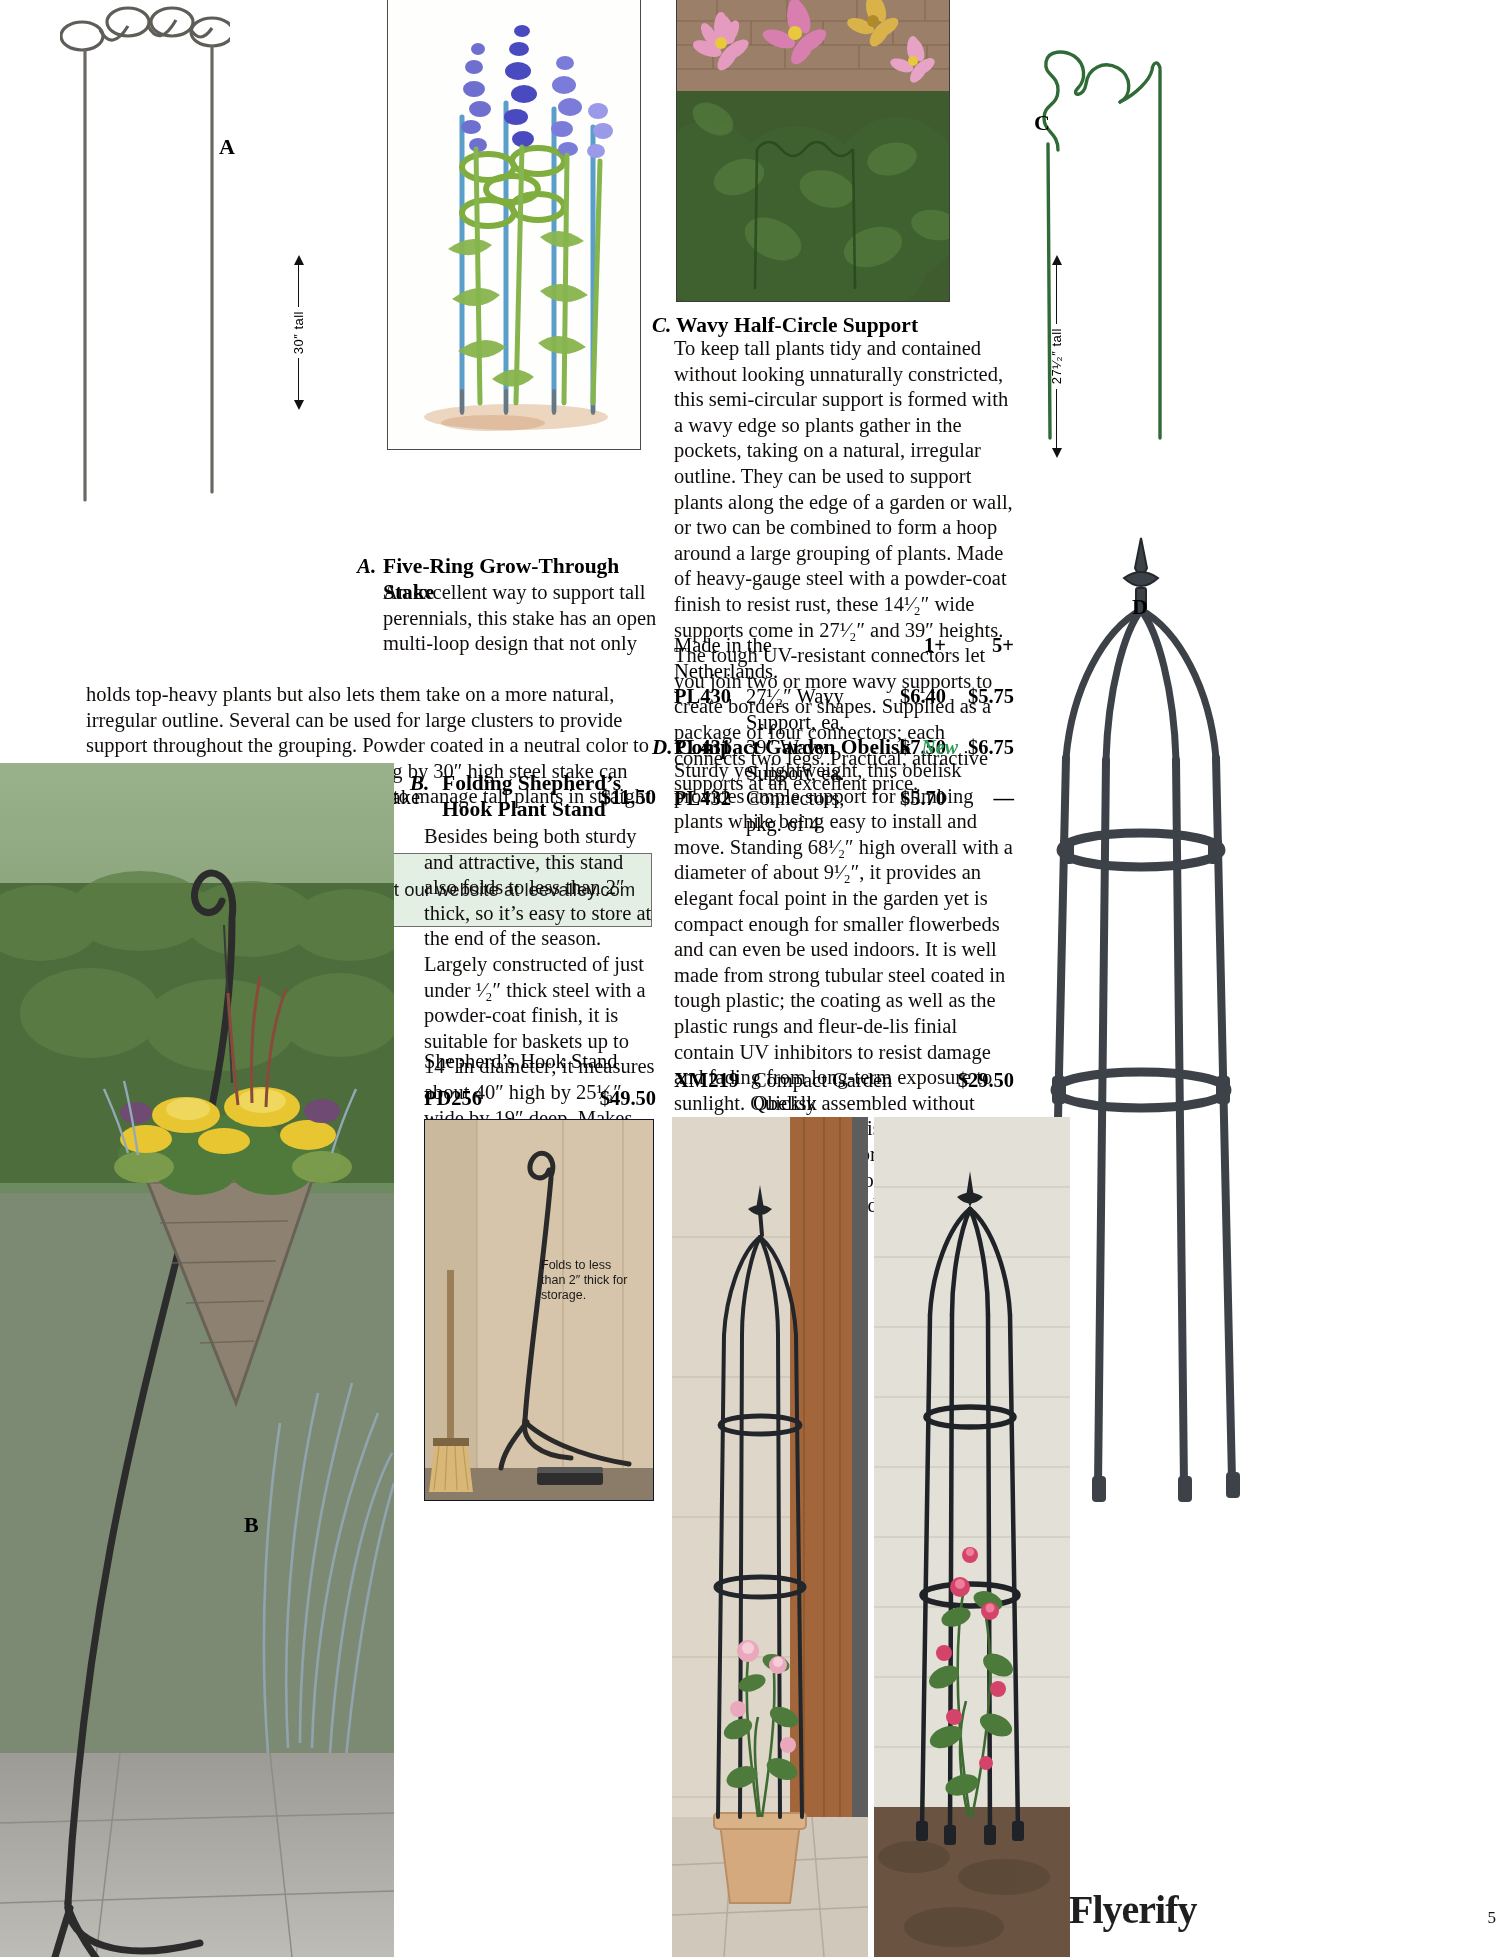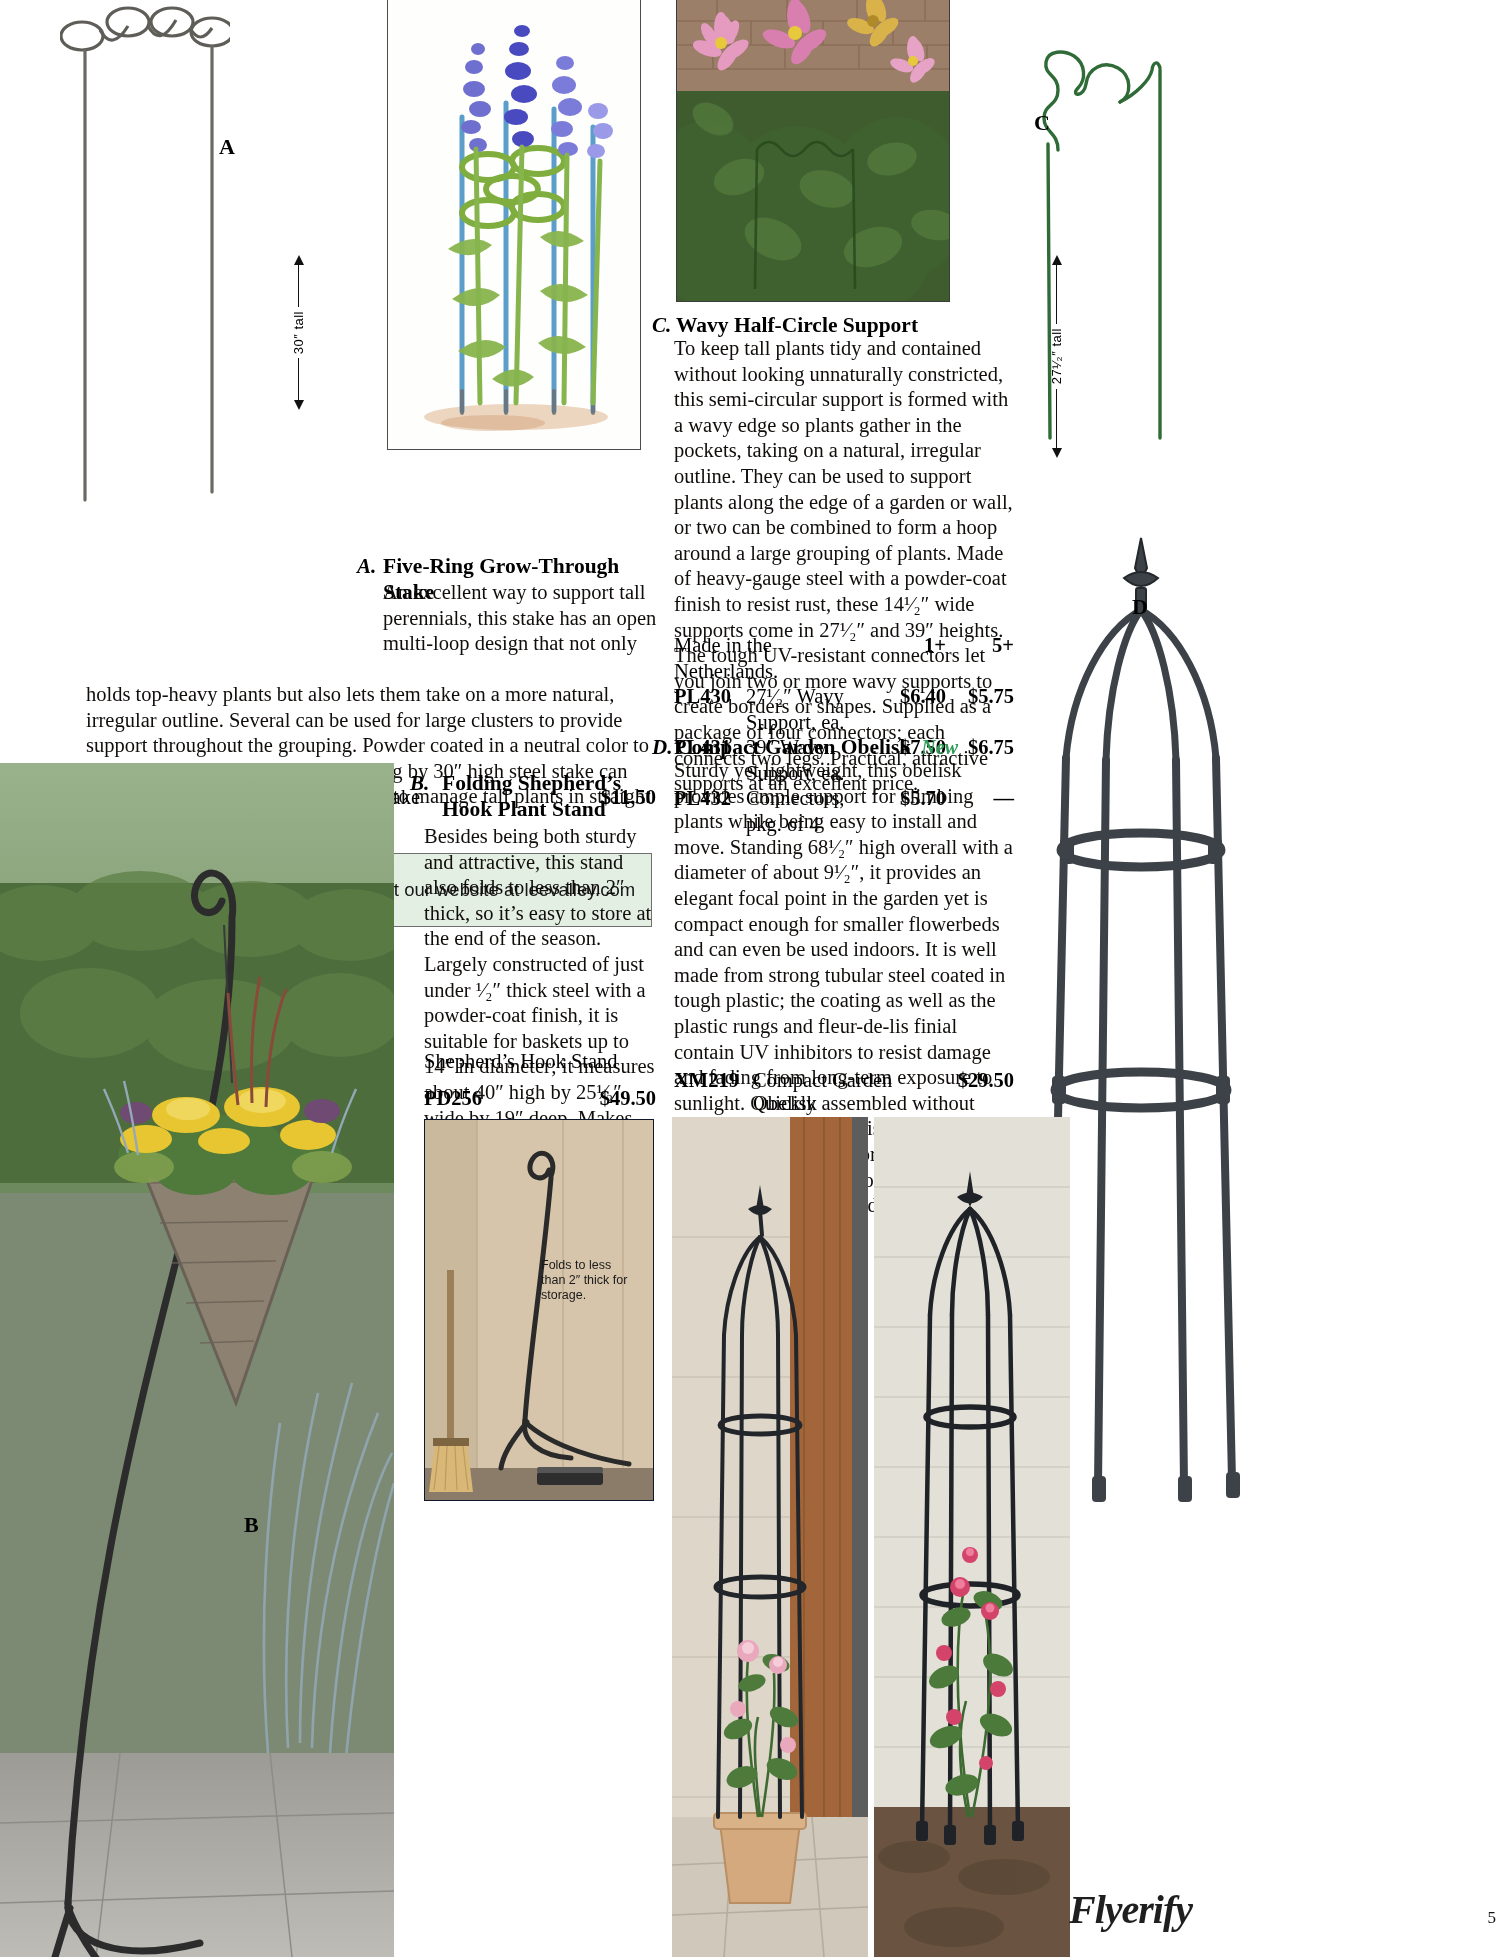--- a/index.html
+++ b/index.html
@@ -287,21 +287,20 @@
     position: absolute;
     right: 12px; top: 1908px;
     font-family: "Liberation Serif", serif;
     font-size: 17px;
     color: #111;
   }
   #watermark {
     position: absolute;
     left: 1069px; top: 1886px;
     font-family: "Liberation Serif", serif;
-    font-style: italic;
     font-weight: bold;
     font-size: 40px;
     color: #2b2b2b;
     letter-spacing: -1px;
   }
   #watermark .f1 { color: #1f1f1f; }
 
   
   .folds-note {
     position: absolute;

